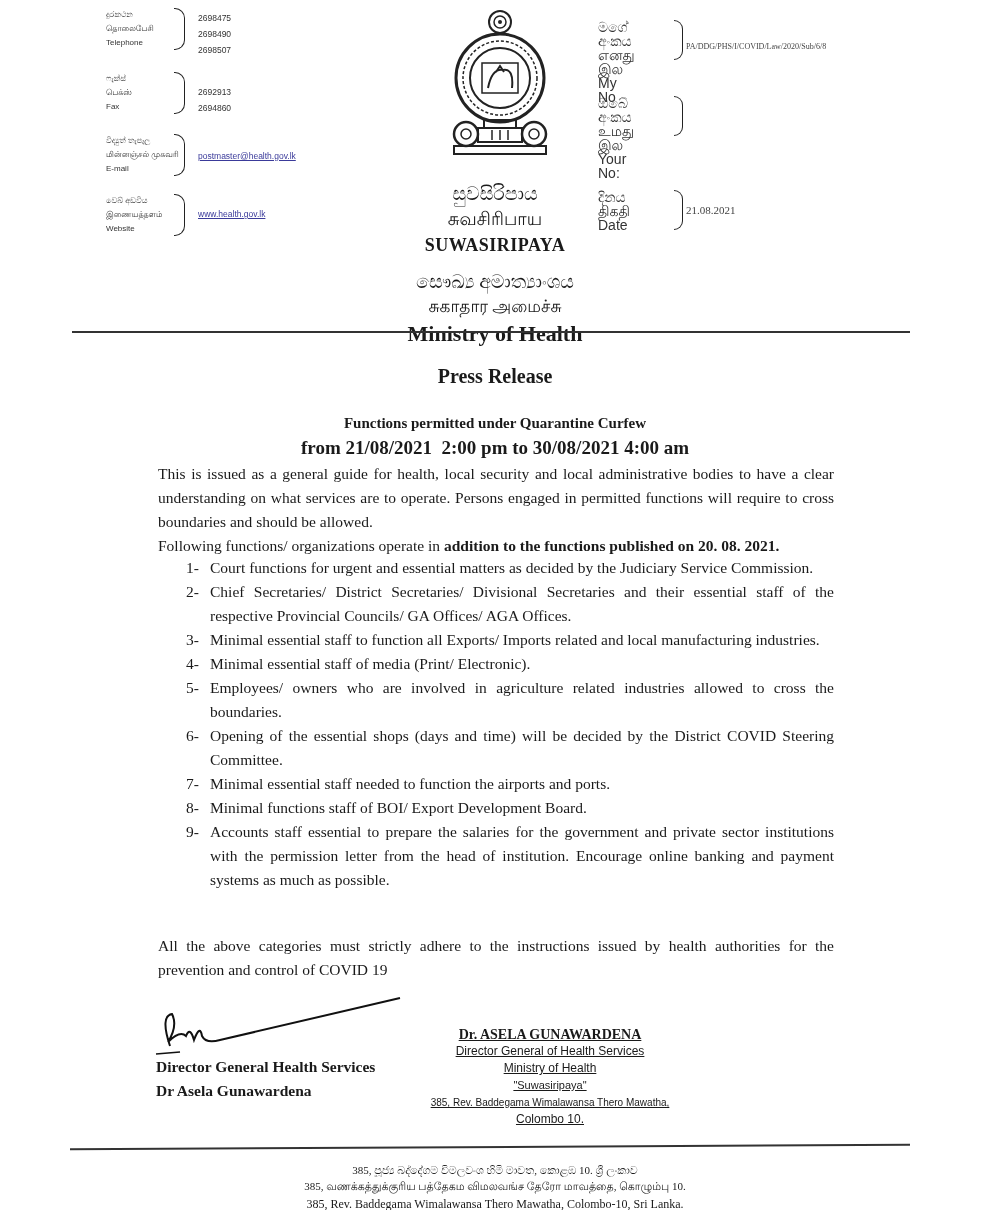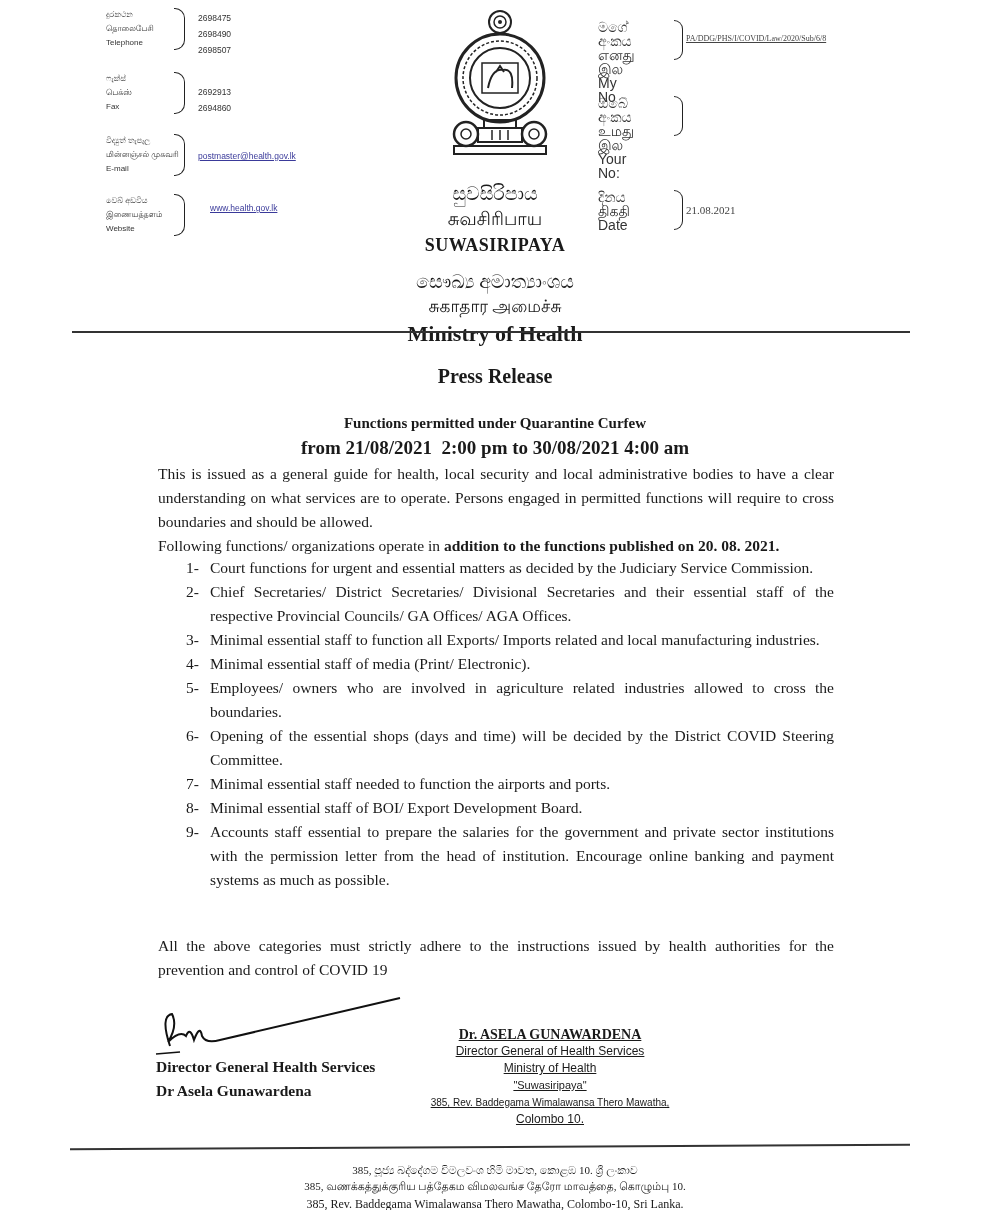--- a/index.html
+++ b/index.html
@@ -70,21 +70,21 @@
   </div>
 </div>
 
 <div class="contact-group" style="top:194px;">
   <div class="labels">
     <div>වෙබ් අඩවිය</div>
     <div>இணையத்தளம்</div>
     <div>Website</div>
   </div>
   <div class="brace" style="height:40px;"></div>
-  <div class="values" style="top:6px;margin-left:12px;">
+  <div class="values" style="top:12px;">
     <span class="link">www.health.gov.lk</span>
   </div>
 </div>
 
 <div class="seal">
   <svg width="104" height="150" viewBox="0 0 104 150">
     <circle cx="52" cy="14" r="11" fill="none" stroke="#222" stroke-width="2"></circle>
     <circle cx="52" cy="14" r="6" fill="none" stroke="#222" stroke-width="1.5"></circle>
     <circle cx="52" cy="14" r="2" fill="#222"></circle>
     <circle cx="52" cy="70" r="44" fill="none" stroke="#222" stroke-width="3"></circle>
@@ -105,21 +105,21 @@
   </svg>
 </div>
 
 <div class="ref-group" style="top:20px;">
   <div class="labels">
     <div>මගේ අංකය</div>
     <div>எனது இல</div>
     <div>My No</div>
   </div>
   <div class="brace" style="height:38px;"></div>
-  <div class="value" style="top:14px;text-decoration:underline;">PA/DDG/PHS/I/COVID/Law/2020/Sub/6/8</div>
+  <div class="value" style="top:22px;">PA/DDG/PHS/I/COVID/Law/2020/Sub/6/8</div>
 </div>
 
 <div class="ref-group" style="top:96px;">
   <div class="labels">
     <div>ඔබේ අංකය</div>
     <div>உமது இல</div>
     <div>Your No:</div>
   </div>
   <div class="brace" style="height:38px;"></div>
   <div class="value" style="top:10px;"></div>
@@ -177,21 +177,21 @@
   <div class="list-item">
       <span class="list-num">6-</span>
       <span class="list-body">Opening of the essential shops (days and time) will be decided by the District COVID Steering Committee.</span>
     </div>
   <div class="list-item">
       <span class="list-num">7-</span>
       <span class="list-body">Minimal essential staff needed to function the airports and ports.</span>
     </div>
   <div class="list-item">
       <span class="list-num">8-</span>
-      <span class="list-body">Minimal essential staff of BOI/ Export Development Board.</span>
+      <span class="list-body">Minimal functions staff of BOI/ Export Development Board.</span>
     </div>
   <div class="list-item">
       <span class="list-num">9-</span>
       <span class="list-body">Accounts staff essential to prepare the salaries for the government and private sector institutions with the permission letter from the head of institution. Encourage online banking and payment systems as much as possible.</span>
     </div>
 </div>
 
 <div class="body-text" style="top:934px;">All the above categories must strictly adhere to the instructions issued by health authorities for the prevention and control of COVID 19</div>
 
 <div class="abs" style="left:150px; top:996px;">

